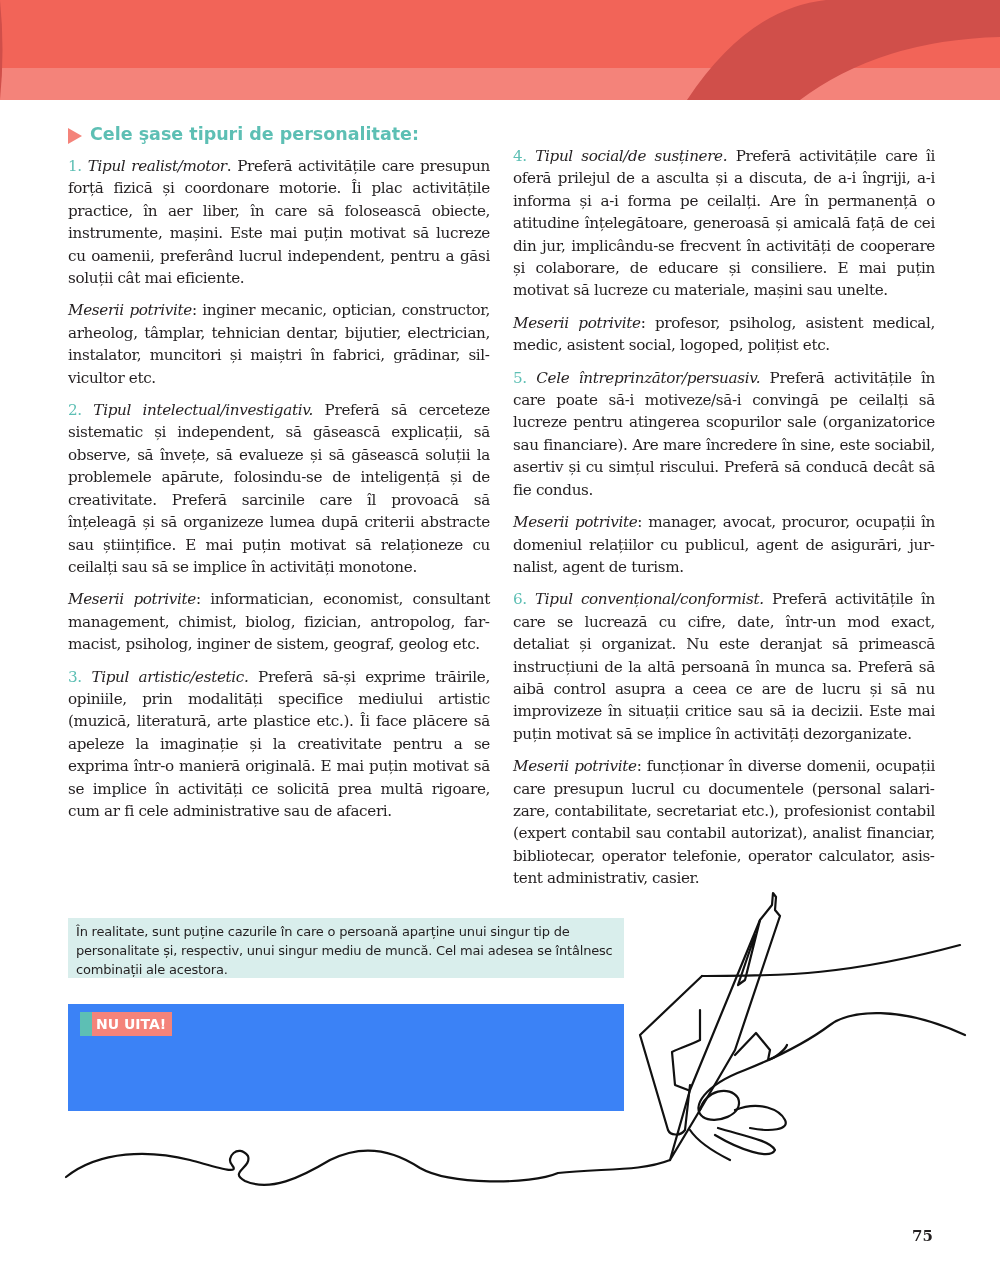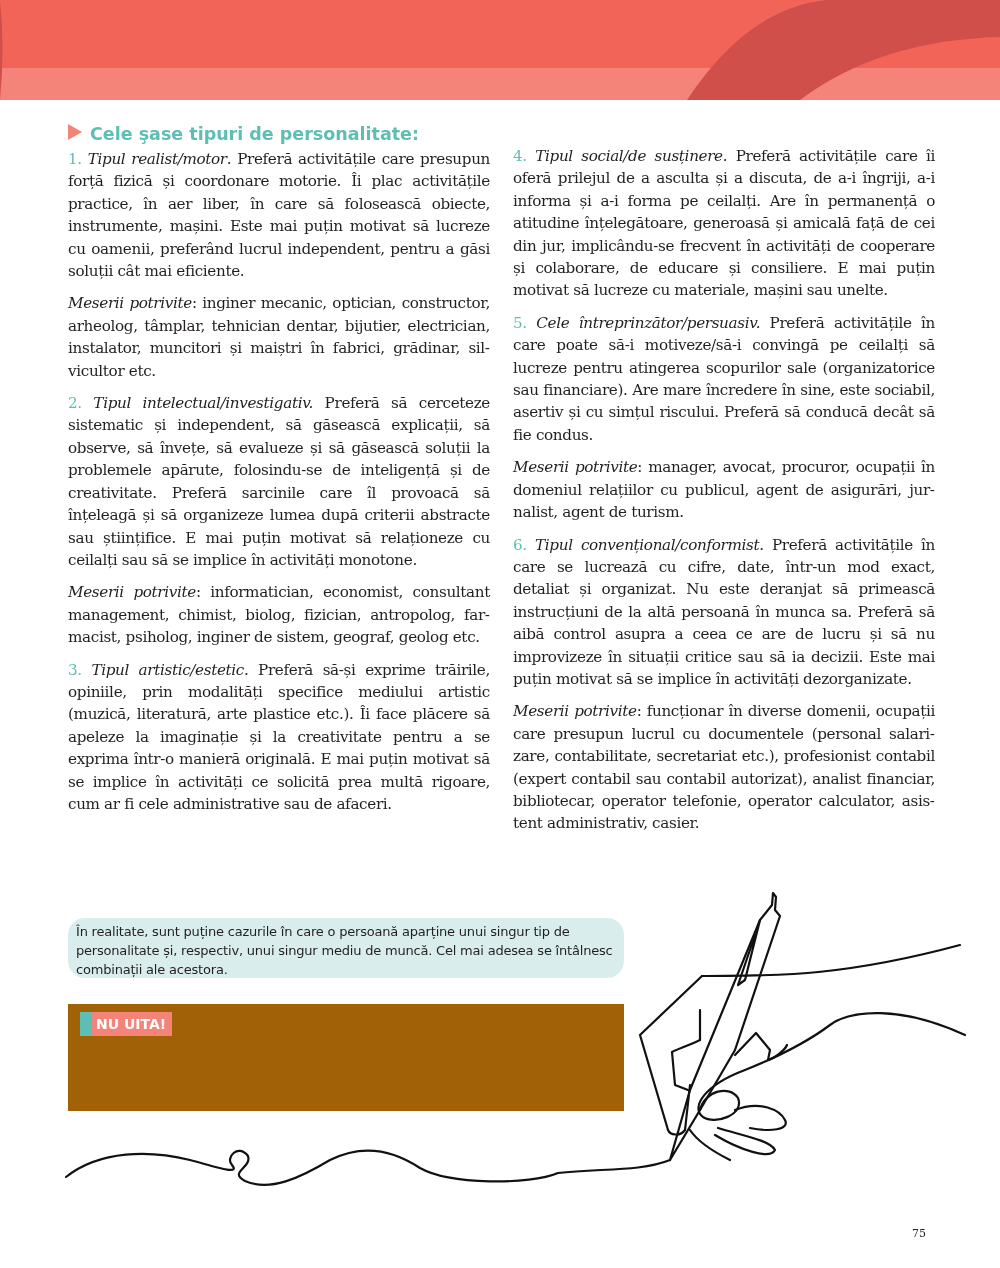--- a/index.html
+++ b/index.html
@@ -1,40 +1,40 @@
 <!DOCTYPE html>
 <html><head>
 <meta charset="utf-8">
 <style>
   html, body { margin:0; padding:0; }
   body { width:1000px; height:1268px; position:relative; background:#ffffff; overflow:hidden;
          font-family:"DejaVu Serif", serif; color:#231f20; }
   .header { position:absolute; left:0; top:0; width:1000px; height:100px; overflow:hidden; }
   .header svg { display:block; }
-  .section-title { position:absolute; left:68px; top:124px; display:flex; align-items:flex-start;
+  .section-title { position:absolute; left:68px; top:124px; display:flex; align-items:flex-end;
                    font-family:"DejaVu Sans", sans-serif; font-weight:bold; font-size:17.5px; color:#5dbfb4; }
   .section-title .tri { width:0; height:0; border-top:8px solid transparent; border-bottom:8px solid transparent;
                         border-left:14px solid #f4837a; margin-right:8px; }
-  .col { position:absolute; top:148px; width:422px; font-size:15.2px; line-height:22.4px; letter-spacing:-0.35px; }
+  .col { position:absolute; top:155px; width:422px; font-size:15.2px; line-height:22.4px; letter-spacing:-0.35px; }
   .col.left { left:68px; }
   .col.right { left:513px; top:145px; }
   .col p { margin:0 0 10px 0; text-align:justify; hyphens:manual; }
   .num { color:#5dbfb4; }
   .em { font-style:italic; }
   .info-box { position:absolute; left:68px; top:918px; width:556px; height:60px; background:#d9eeec;
               font-family:"DejaVu Sans", sans-serif; font-size:13px; line-height:19px; padding:4px 8px;
-              box-sizing:border-box; letter-spacing:-0.2px;border-radius:17px; }
-  .note-box { position:absolute; left:68px; top:1004px; width:556px; height:107px; background:#a16207;
+              box-sizing:border-box; letter-spacing:-0.2px; }
+  .note-box { position:absolute; left:68px; top:1004px; width:556px; height:107px; background:#3b82f6;
               font-family:"DejaVu Sans", sans-serif; font-size:13px; line-height:19px; box-sizing:border-box; }
   .note-label { position:absolute; left:12px; top:8px; height:24px; display:flex; }
   .note-label .bar { width:12px; background:#5dbfb4; }
   .note-label .txt { background:#f4837a; color:#ffffff; font-weight:bold; font-size:14px; line-height:24px; padding:0 6px 0 4px; }
   .note-text { position:absolute; left:8px; top:40px; width:540px; text-indent:22px; text-align:justify; letter-spacing:-0.2px; }
   .drawing { position:absolute; left:0; top:870px; }
-  .page-num { position:absolute; left:912px; top:1227px; font-size:11px; }
+  .page-num { position:absolute; left:912px; top:1227px; font-size:15px;font-weight:bold; }
 </style>
 </head>
 <body>
 
 <div class="header">
   <svg width="1000" height="100" viewBox="0 0 1000 100">
     <rect x="0" y="0" width="1000" height="68" fill="#f26458"></rect>
     <rect x="0" y="68" width="1000" height="32" fill="#f4837a"></rect>
     <path d="M0,0 Q5,50 0,100 L-10,100 L-10,0 Z" fill="#d04f4a"></path>
     <path d="M687,100 Q760,-10 858,0 L1000,0 L1000,37 Q880,40 800,100 Z" fill="#d04f4a"></path>
@@ -49,20 +49,21 @@
 <div class="col left">
   <p><span class="num">1.</span> <span class="em">Tipul realist/motor</span><span>. Preferă activitățile care presu­pun forță fizică și coordonare motorie. Îi plac activită­țile practice, în aer liber, în care să folosească obiecte, instrumente, mașini. Este mai puțin motivat să lucreze cu oamenii, preferând lucrul independent, pentru a găsi soluții cât mai eficiente.</span></p>
   <p><span class="em">Meserii potrivite</span><span>: inginer mecanic, optician, constructor, arheolog, tâmplar, tehnician dentar, bijutier, electrician, instalator, muncitori și maiștri în fabrici, grădinar, sil­vicultor etc.</span></p>
   <p><span class="num">2.</span> <span class="em">Tipul intelectual/investigativ.</span><span> Preferă să cerceteze siste­matic și independent, să găsească explicații, să observe, să învețe, să evalueze și să găsească soluții la problemele apărute, folosindu-se de inteligență și de creativitate. Preferă sarcinile care îl provoacă să înțeleagă și să orga­nizeze lumea după criterii abstracte sau științifice. E mai puțin motivat să relaționeze cu ceilalți sau să se implice în activități monotone.</span></p>
   <p><span class="em">Meserii potrivite</span><span>: informatician, economist, consultant management, chimist, biolog, fizician, antropolog, far­macist, psiholog, inginer de sistem, geograf, geolog etc.</span></p>
   <p><span class="num">3.</span> <span class="em">Tipul artistic/estetic.</span><span> Preferă să-și exprime trăirile, opi­niile, prin modalități specifice mediului artistic (muzică, literatură, arte plastice etc.). Îi face plăcere să apeleze la imaginație și la creativitate pentru a se exprima într-o manieră originală. E mai puțin motivat să se implice în activități ce solicită prea multă rigoare, cum ar fi cele administrative sau de afaceri.</span></p>
 </div>
 
 <div class="col right">
   <p><span class="num">4.</span> <span class="em">Tipul social/de susținere.</span><span> Preferă activitățile care îi oferă prilejul de a asculta și a discuta, de a-i îngriji, a-i informa și a-i forma pe ceilalți. Are în permanență o atitudine înțe­legătoare, generoasă și amicală față de cei din jur, impli­cându-se frecvent în activități de cooperare și colaborare, de educare și consiliere. E mai puțin motivat să lucreze cu materiale, mașini sau unelte.</span></p>
+  <p><span class="em">Meserii potrivite</span><span>: profesor, psiholog, asistent medical, medic, asistent social, logoped, polițist  etc.</span></p>
   <p><span class="num">5.</span> <span class="em">Cele întreprinzător/persuasiv.</span><span> Preferă activitățile în care poate să-i motiveze/să-i convingă pe ceilalți să lucreze pentru atingerea scopurilor sale (organizatorice sau financiare). Are mare încredere în sine, este sociabil, asertiv și cu simțul riscului. Preferă să conducă decât să fie condus.</span></p>
   <p><span class="em">Meserii potrivite</span><span>:  manager, avocat, procuror, ocupații în domeniul relațiilor cu publicul, agent de asigurări, jur­nalist, agent de turism.</span></p>
   <p><span class="num">6.</span> <span class="em">Tipul convențional/conformist.</span><span> Preferă activitățile în care se lucrează cu cifre, date, într-un mod exact, detaliat și organizat. Nu este deranjat să primească instrucțiuni de la altă persoană în munca sa. Preferă să aibă control asupra a ceea ce are de lucru și să nu improvizeze în situații cri­tice sau să ia decizii. Este mai puțin motivat să se implice în activități dezorganizate.</span></p>
   <p><span class="em">Meserii potrivite</span><span>: funcționar în diverse domenii, ocupații care presupun lucrul cu documentele (personal salari­zare, contabilitate, secretariat etc.), profesionist contabil (expert contabil sau contabil autorizat), analist financiar, bibliotecar, operator telefonie, operator calculator, asis­tent administrativ, casier.</span></p>
 </div>
 
 <div class="info-box">
   <span>În realitate, sunt puține cazurile în care o persoană aparține unui singur tip de personalitate și, respectiv, unui singur mediu de muncă. Cel mai adesea se întâlnesc combinații ale acestora.</span>
 </div>
 

